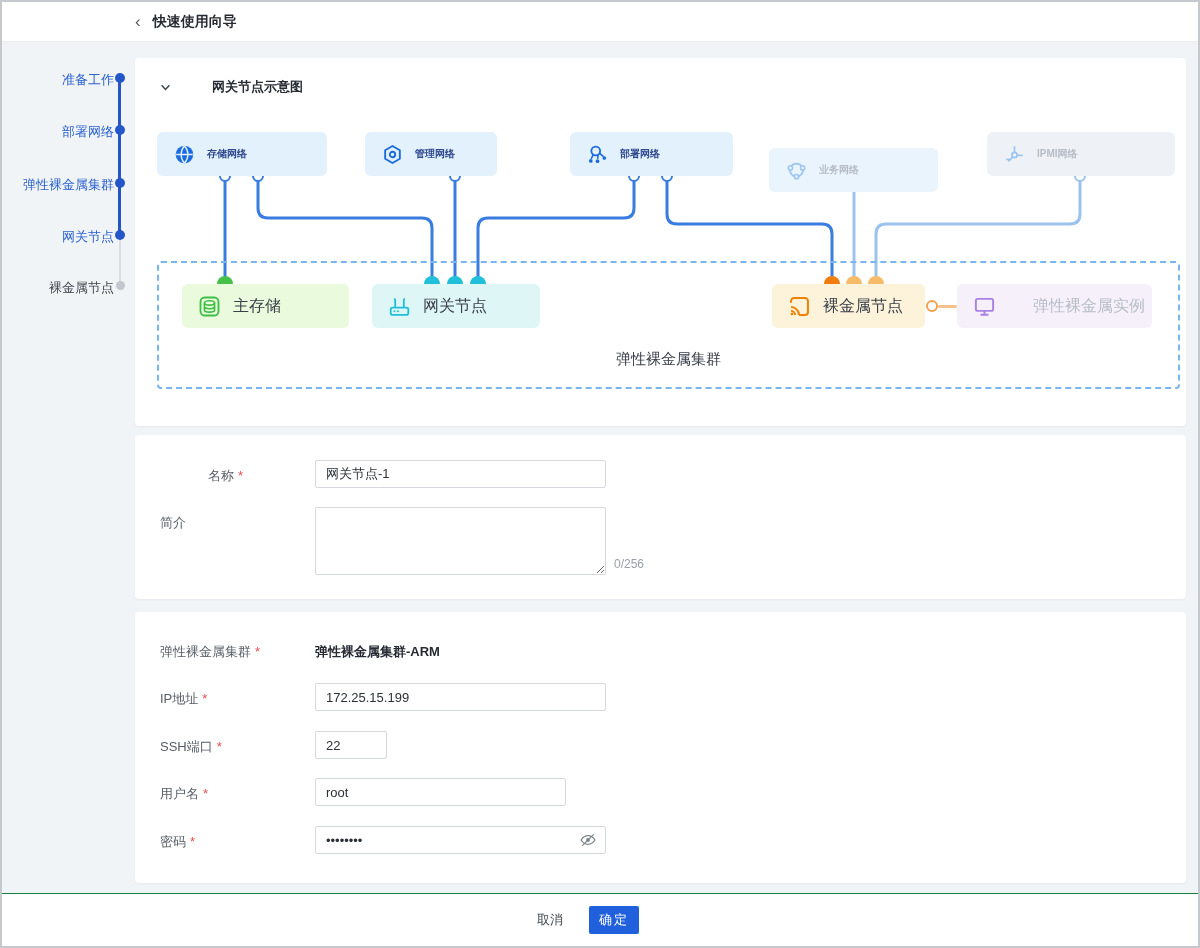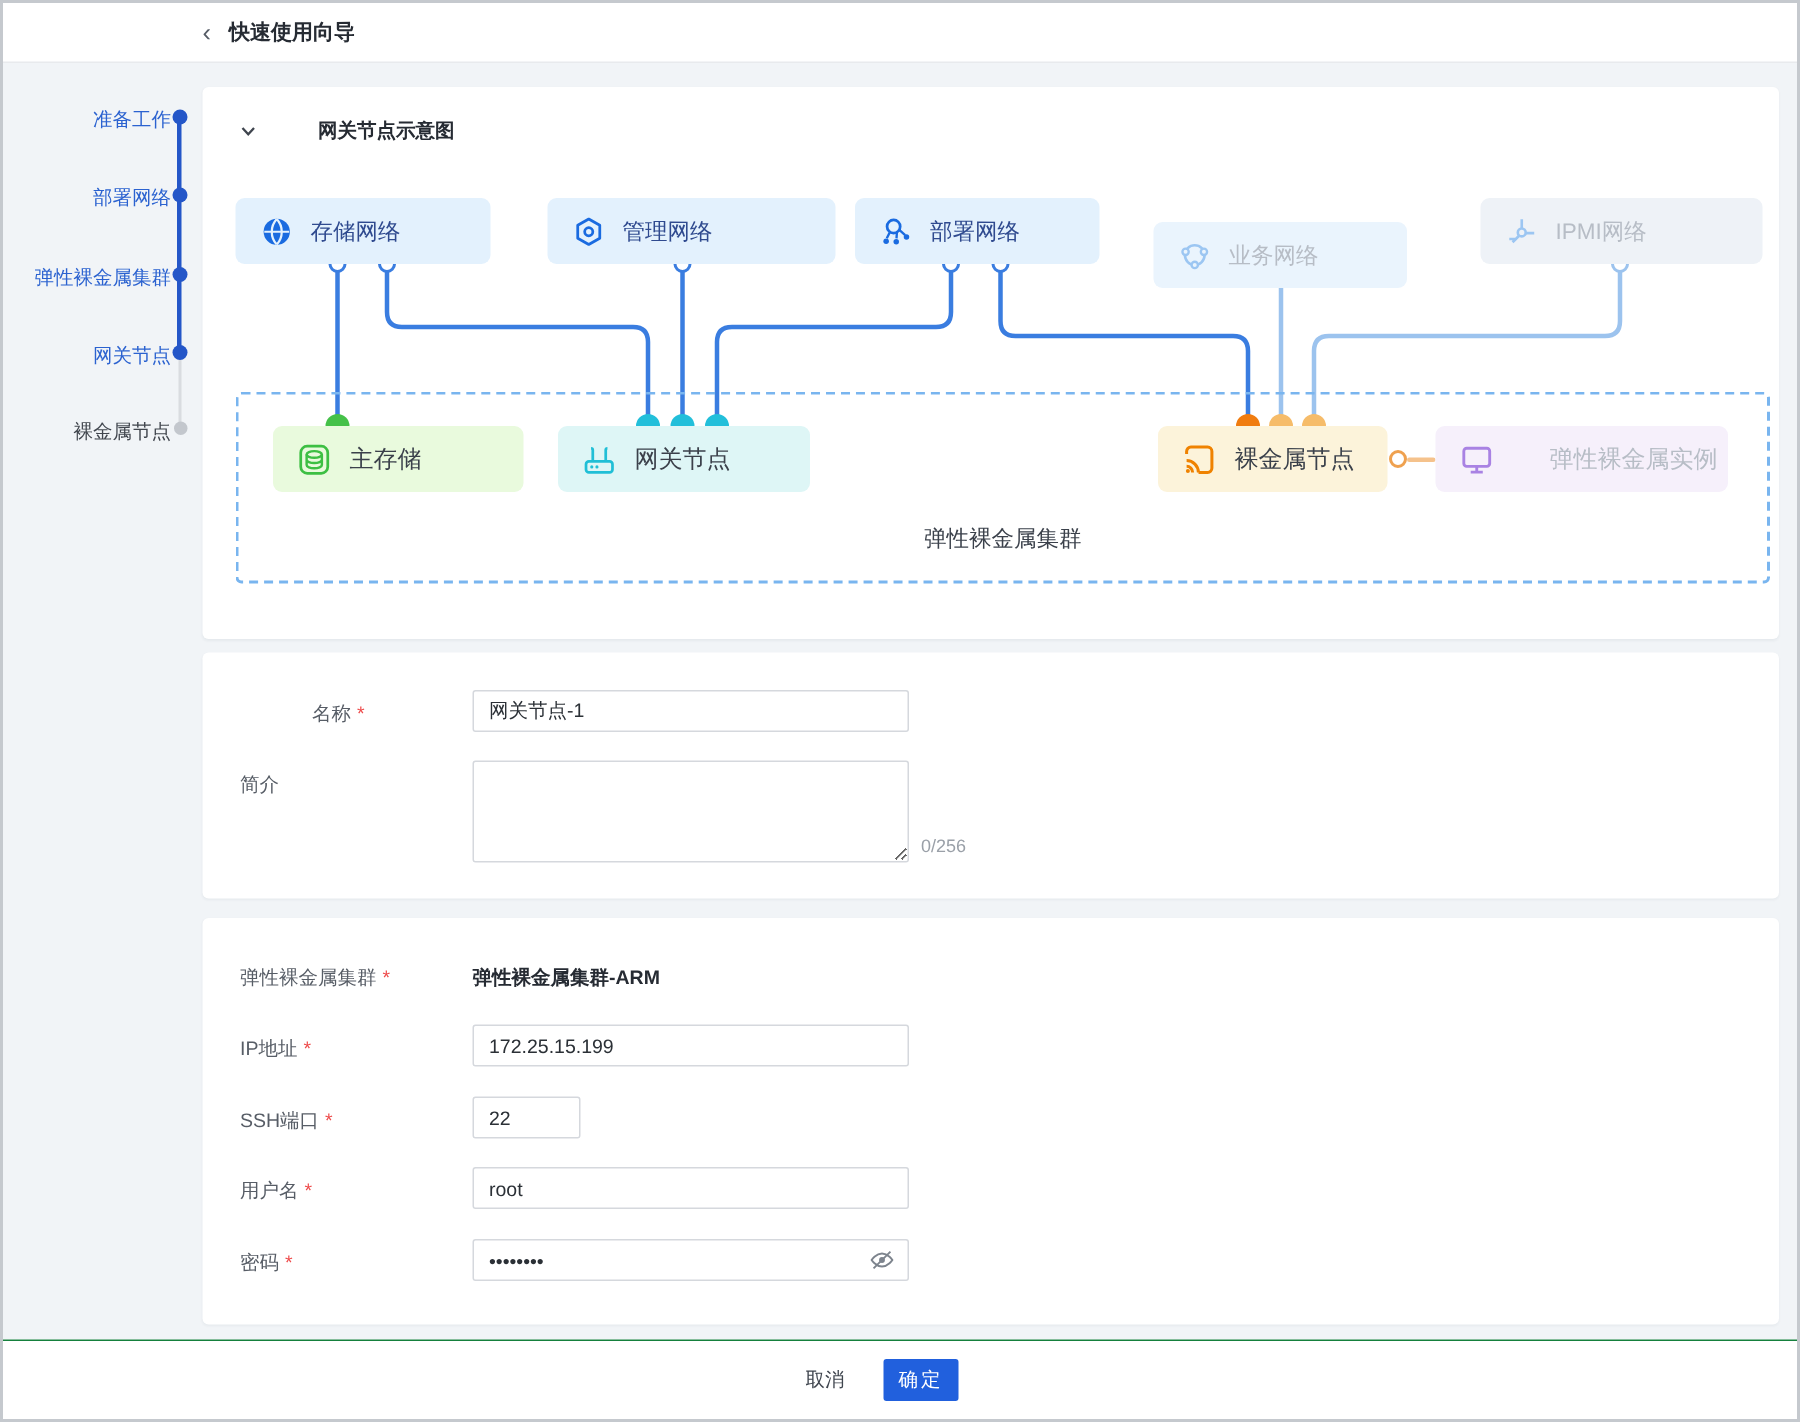--- a/index.html
+++ b/index.html
@@ -36,21 +36,21 @@
 
   .sec-head { position:absolute; left:25px; top:20px; display:flex; align-items:center; gap:9px; cursor:pointer; }
   .sec-title { font-size:13px; font-weight:700; color:#262b33;padding-left:32px; }
 
   
   .net-box { position:absolute; top:74px; height:44px; border-radius:6px;
     display:flex; align-items:center; padding-left:17px; gap:12px; }
   .net-box.active { background:#e3f1fd; }
   .net-box.inactive-a { background:#eaf4fd; }
   .net-box.inactive-b { background:#eef2f7; }
-  .net-label { font-size:15px; font-weight:400; }
+  .net-label { font-size:10px; font-weight:700; }
   .net-box.active .net-label { color:#2f4a8f; }
   .net-box.inactive-a .net-label, .net-box.inactive-b .net-label { color:#b7bdc6; }
 
   .node-box { position:absolute; top:226px; height:44px; border-radius:6px;
     display:flex; align-items:center; padding-left:16px; gap:12px; }
   .node-label { font-size:16px; font-weight:500; color:#3b414b; }
   .node-label.dim { color:#b7bdc6; }
 
   .cap { position:absolute; width:16px; height:8px; border-radius:8px 8px 0 0; top:218px; }
 
@@ -140,21 +140,21 @@
   </svg>
 
   <div class="net-box active" style="left:22px; width:170px;">
     <svg width="21" height="21" viewBox="0 0 24 24">
       <circle cx="12" cy="12" r="10" fill="#1a6be0"></circle>
       <path d="M2.5 12 h19 M12 2.2 a14.5 14.5 0 0 1 0 19.6 M12 2.2 a14.5 14.5 0 0 0 0 19.6" stroke="#e3f1fd" stroke-width="1.7" fill="none"></path>
     </svg>
     <span class="net-label">存储网络</span>
   </div>
 
-  <div class="net-box active" style="left:230px; width:192px;">
+  <div class="net-box active" style="left:230px; width:132px;">
     <svg width="21" height="21" viewBox="0 0 24 24">
       <path d="M12 2.3 L20.4 7.1 V16.9 L12 21.7 L3.6 16.9 V7.1 Z" fill="none" stroke="#1a6be0" stroke-width="2.1" stroke-linejoin="round"></path>
       <circle cx="12" cy="12" r="3.1" fill="none" stroke="#1a6be0" stroke-width="2.1"></circle>
     </svg>
     <span class="net-label">管理网络</span>
   </div>
 
   <div class="net-box active" style="left:435px; width:163px;">
     <svg width="21" height="21" viewBox="0 0 24 24">
       <circle cx="10" cy="8" r="5" fill="none" stroke="#1a6be0" stroke-width="2.1"></circle>
@@ -260,21 +260,21 @@
   <input class="text-input" style="left: 180px; top: 71px; width: 291px;" value="172.25.15.199">
 
   <div class="f-label" style="top:126px;">
     <span>SSH端口</span><span class="req">*</span>
   </div>
   <input class="text-input" style="left: 180px; top: 119px; width: 72px;" value="22">
 
   <div class="f-label" style="top:173px;">
     <span>用户名</span><span class="req">*</span>
   </div>
-  <input class="text-input" style="left: 180px; top: 166px; width: 291px;" value="root">
+  <input class="text-input" style="left: 180px; top: 166px; width: 251px;" value="root">
 
   <div class="f-label" style="top:221px;">
     <span>密码</span><span class="req">*</span>
   </div>
   <input class="text-input" style="left: 180px; top: 214px; width: 291px; padding-right: 32px;" value="••••••••">
   <span class="eye-btn" style="left:444px; top:219px;">
     <svg width="18" height="18" viewBox="0 0 24 24">
       <path d="M2.8 12 s3.6-5.8 9.2-5.8 9.2 5.8 9.2 5.8 -3.6 5.8-9.2 5.8 -9.2-5.8-9.2-5.8z" fill="none" stroke="#7d848d" stroke-width="1.7"></path>
       <circle cx="12" cy="12" r="2.6" fill="#7d848d"></circle>
       <path d="M4.5 19.5 L19.5 4.5" stroke="#7d848d" stroke-width="1.7"></path>

